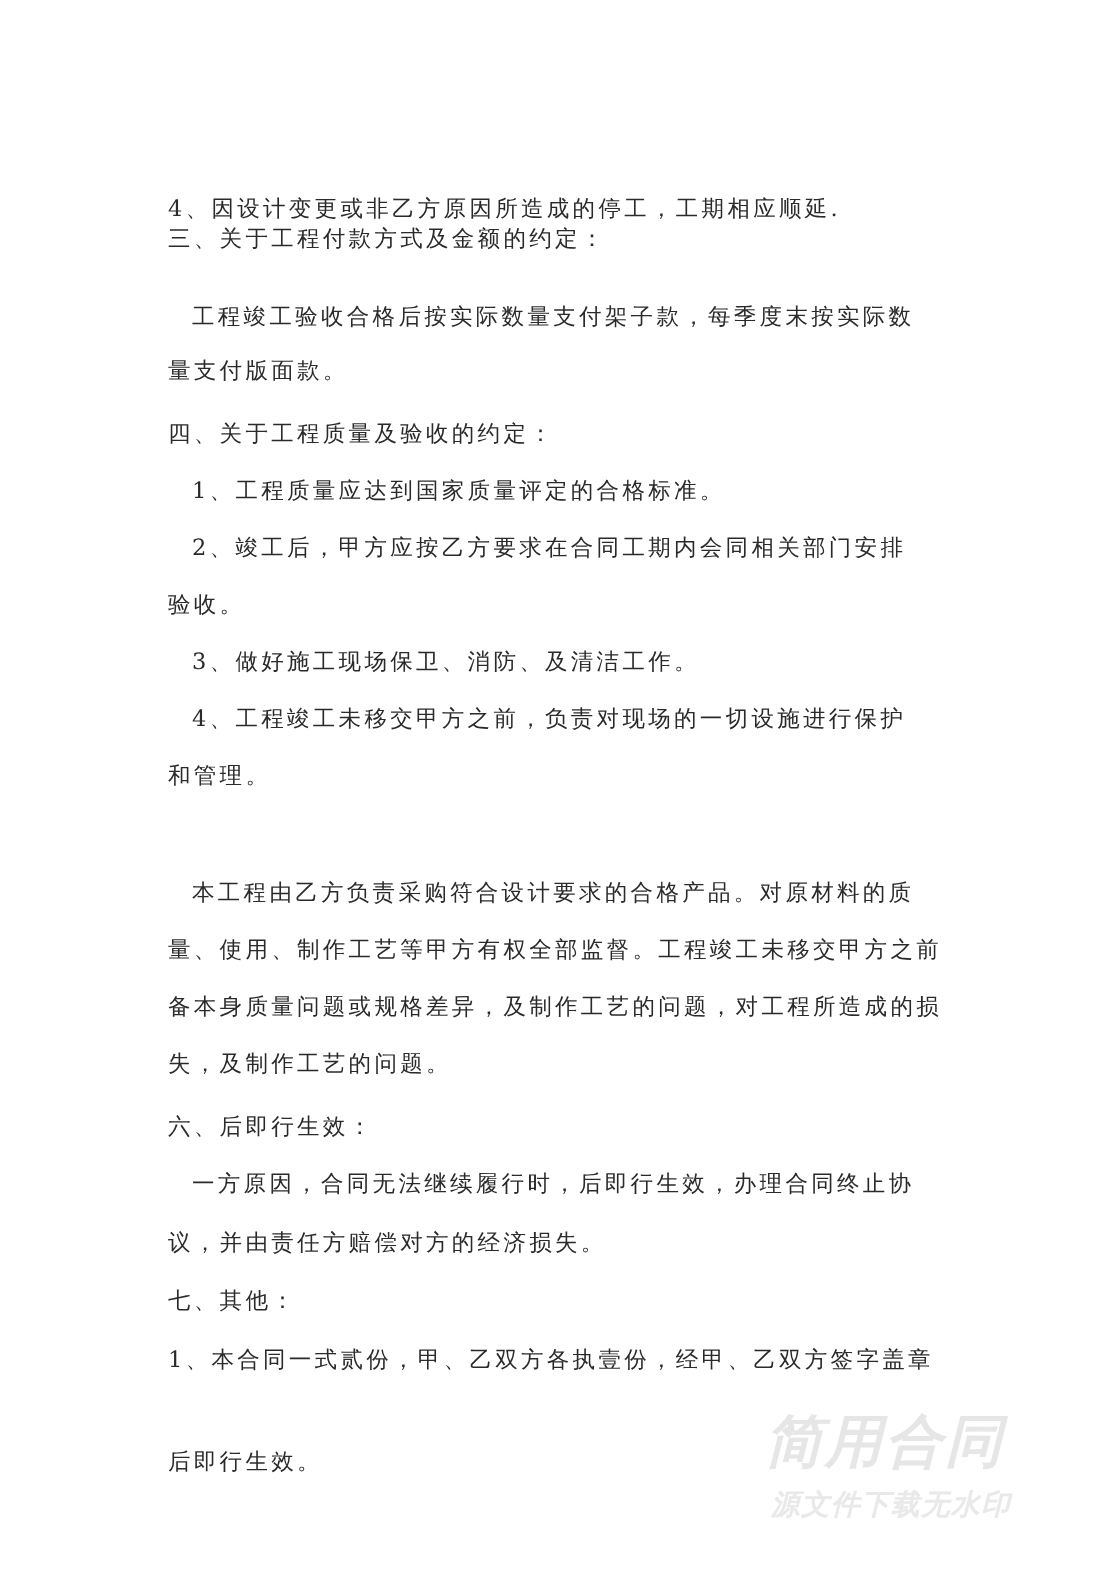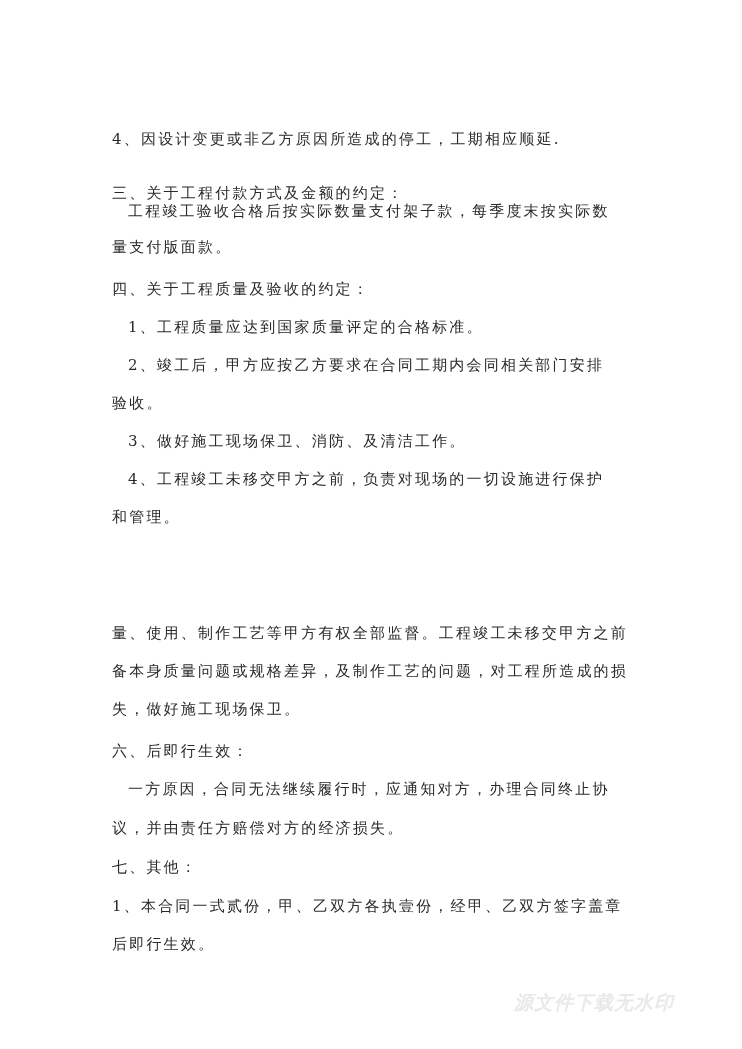--- a/index.html
+++ b/index.html
@@ -20,34 +20,36 @@
   .wm2 {
     position: absolute; left: 514px; top: 966px; font-family: "DejaVu Sans", sans-serif;
     font-size: 19px; font-weight: bold; font-style: italic; color: #e9e9e9; letter-spacing: 1px;
   }
 </style>
 </head>
 <body>
 
 <div class="page">
   <div class="line" style="top:105px">4、因设计变更或非乙方原因所造成的停工，工期相应顺延.</div>
-  <div class="line" style="top:159px">三、关于工程付款方式及金额的约定：</div>
+  <div class="line" style="top:125px">三、关于工程付款方式及金额的约定：</div>
   <div class="line indent" style="top:177px">工程竣工验收合格后按实际数量支付架子款，每季度末按实际数</div>
   <div class="line" style="top:213px">量支付版面款。</div>
   <div class="line" style="top:255px">四、关于工程质量及验收的约定：</div>
   <div class="line indent" style="top:293px">1、工程质量应达到国家质量评定的合格标准。</div>
   <div class="line indent" style="top:331px">2、竣工后，甲方应按乙方要求在合同工期内会同相关部门安排</div>
   <div class="line" style="top:369px">验收。</div>
   <div class="line indent" style="top:407px">3、做好施工现场保卫、消防、及清洁工作。</div>
   <div class="line indent" style="top:445px">4、工程竣工未移交甲方之前，负责对现场的一切设施进行保护</div>
   <div class="line" style="top:483px">和管理。</div>
+  <div class="line indent" style="top:561px">本工程由乙方负责采购符合设计要求的合格产品。对原材料的质</div>
   <div class="line" style="top:599px">量、使用、制作工艺等甲方有权全部监督。工程竣工未移交甲方之前</div>
   <div class="line" style="top:637px">备本身质量问题或规格差异，及制作工艺的问题，对工程所造成的损</div>
-  <div class="line" style="top:675px">失，做好施工现场保卫。</div>
+  <div class="line" style="top:675px">失，及制作工艺的问题。</div>
   <div class="line" style="top:717px">六、后即行生效：</div>
-  <div class="line indent" style="top:755px">一方原因，合同无法继续履行时，应通知对方，办理合同终止协</div>
+  <div class="line indent" style="top:755px">一方原因，合同无法继续履行时，后即行生效，办理合同终止协</div>
   <div class="line" style="top:794px">议，并由责任方赔偿对方的经济损失。</div>
   <div class="line" style="top:833px">七、其他：</div>
   <div class="line" style="top:872px">1、本合同一式贰份，甲、乙双方各执壹份，经甲、乙双方签字盖章</div>
-  <div class="line" style="top:910px">后即行生效。</div>
+  <div class="line" style="top:940px">后即行生效。</div>
 
+  <div class="wm1">简用合同</div>
   <div class="wm2">源文件下载无水印</div>
 </div>
 
 </body></html>

